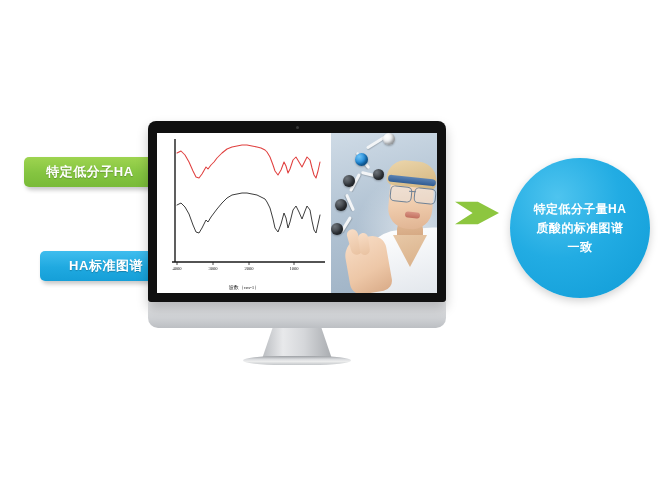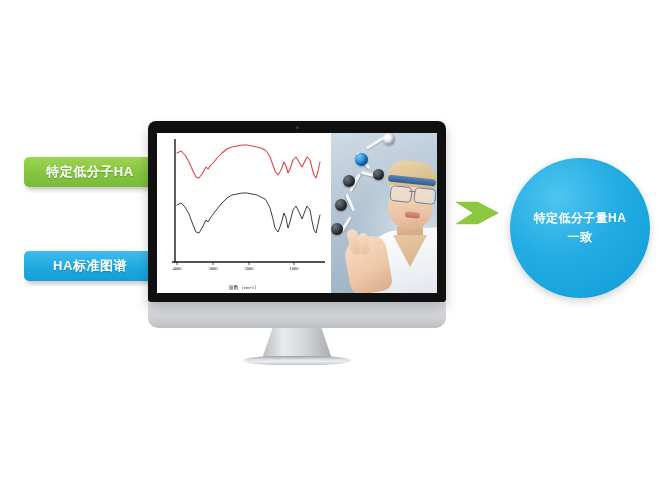--- a/index.html
+++ b/index.html
@@ -38,21 +38,21 @@
     text-shadow: 0 1px 1px rgba(0,0,0,0.22);
     z-index: 5;
   }
   .callout-green {
     left: 24px;
     top: 157px;
     width: 132px;
     background: linear-gradient(180deg, #9ed450 0%, #84c440 55%, #79bb38 100%);
   }
   .callout-blue {
-    left: 24px;
+    left: 40px;
     top: 251px;
     width: 132px;
     background: linear-gradient(180deg, #3fbdee 0%, #1fa9e0 55%, #159fd8 100%);
   }
   .callout-tail {
     position: absolute;
     height: 30px;
     width: 14px;
     z-index: 4;
   }
@@ -412,16 +412,17 @@
   </div>
 
   <div class="monitor-chin"></div>
   <div class="monitor-neck"></div>
   <div class="monitor-base"></div>
 
   <div class="arrow"></div>
 
   <div class="circle">
     <div class="circle-line">特定低分子量HA</div>
+    <div class="circle-line">质酸的标准图谱</div>
     <div class="circle-line">一致</div>
   </div>
 
 </div>
 
 </body></html>

